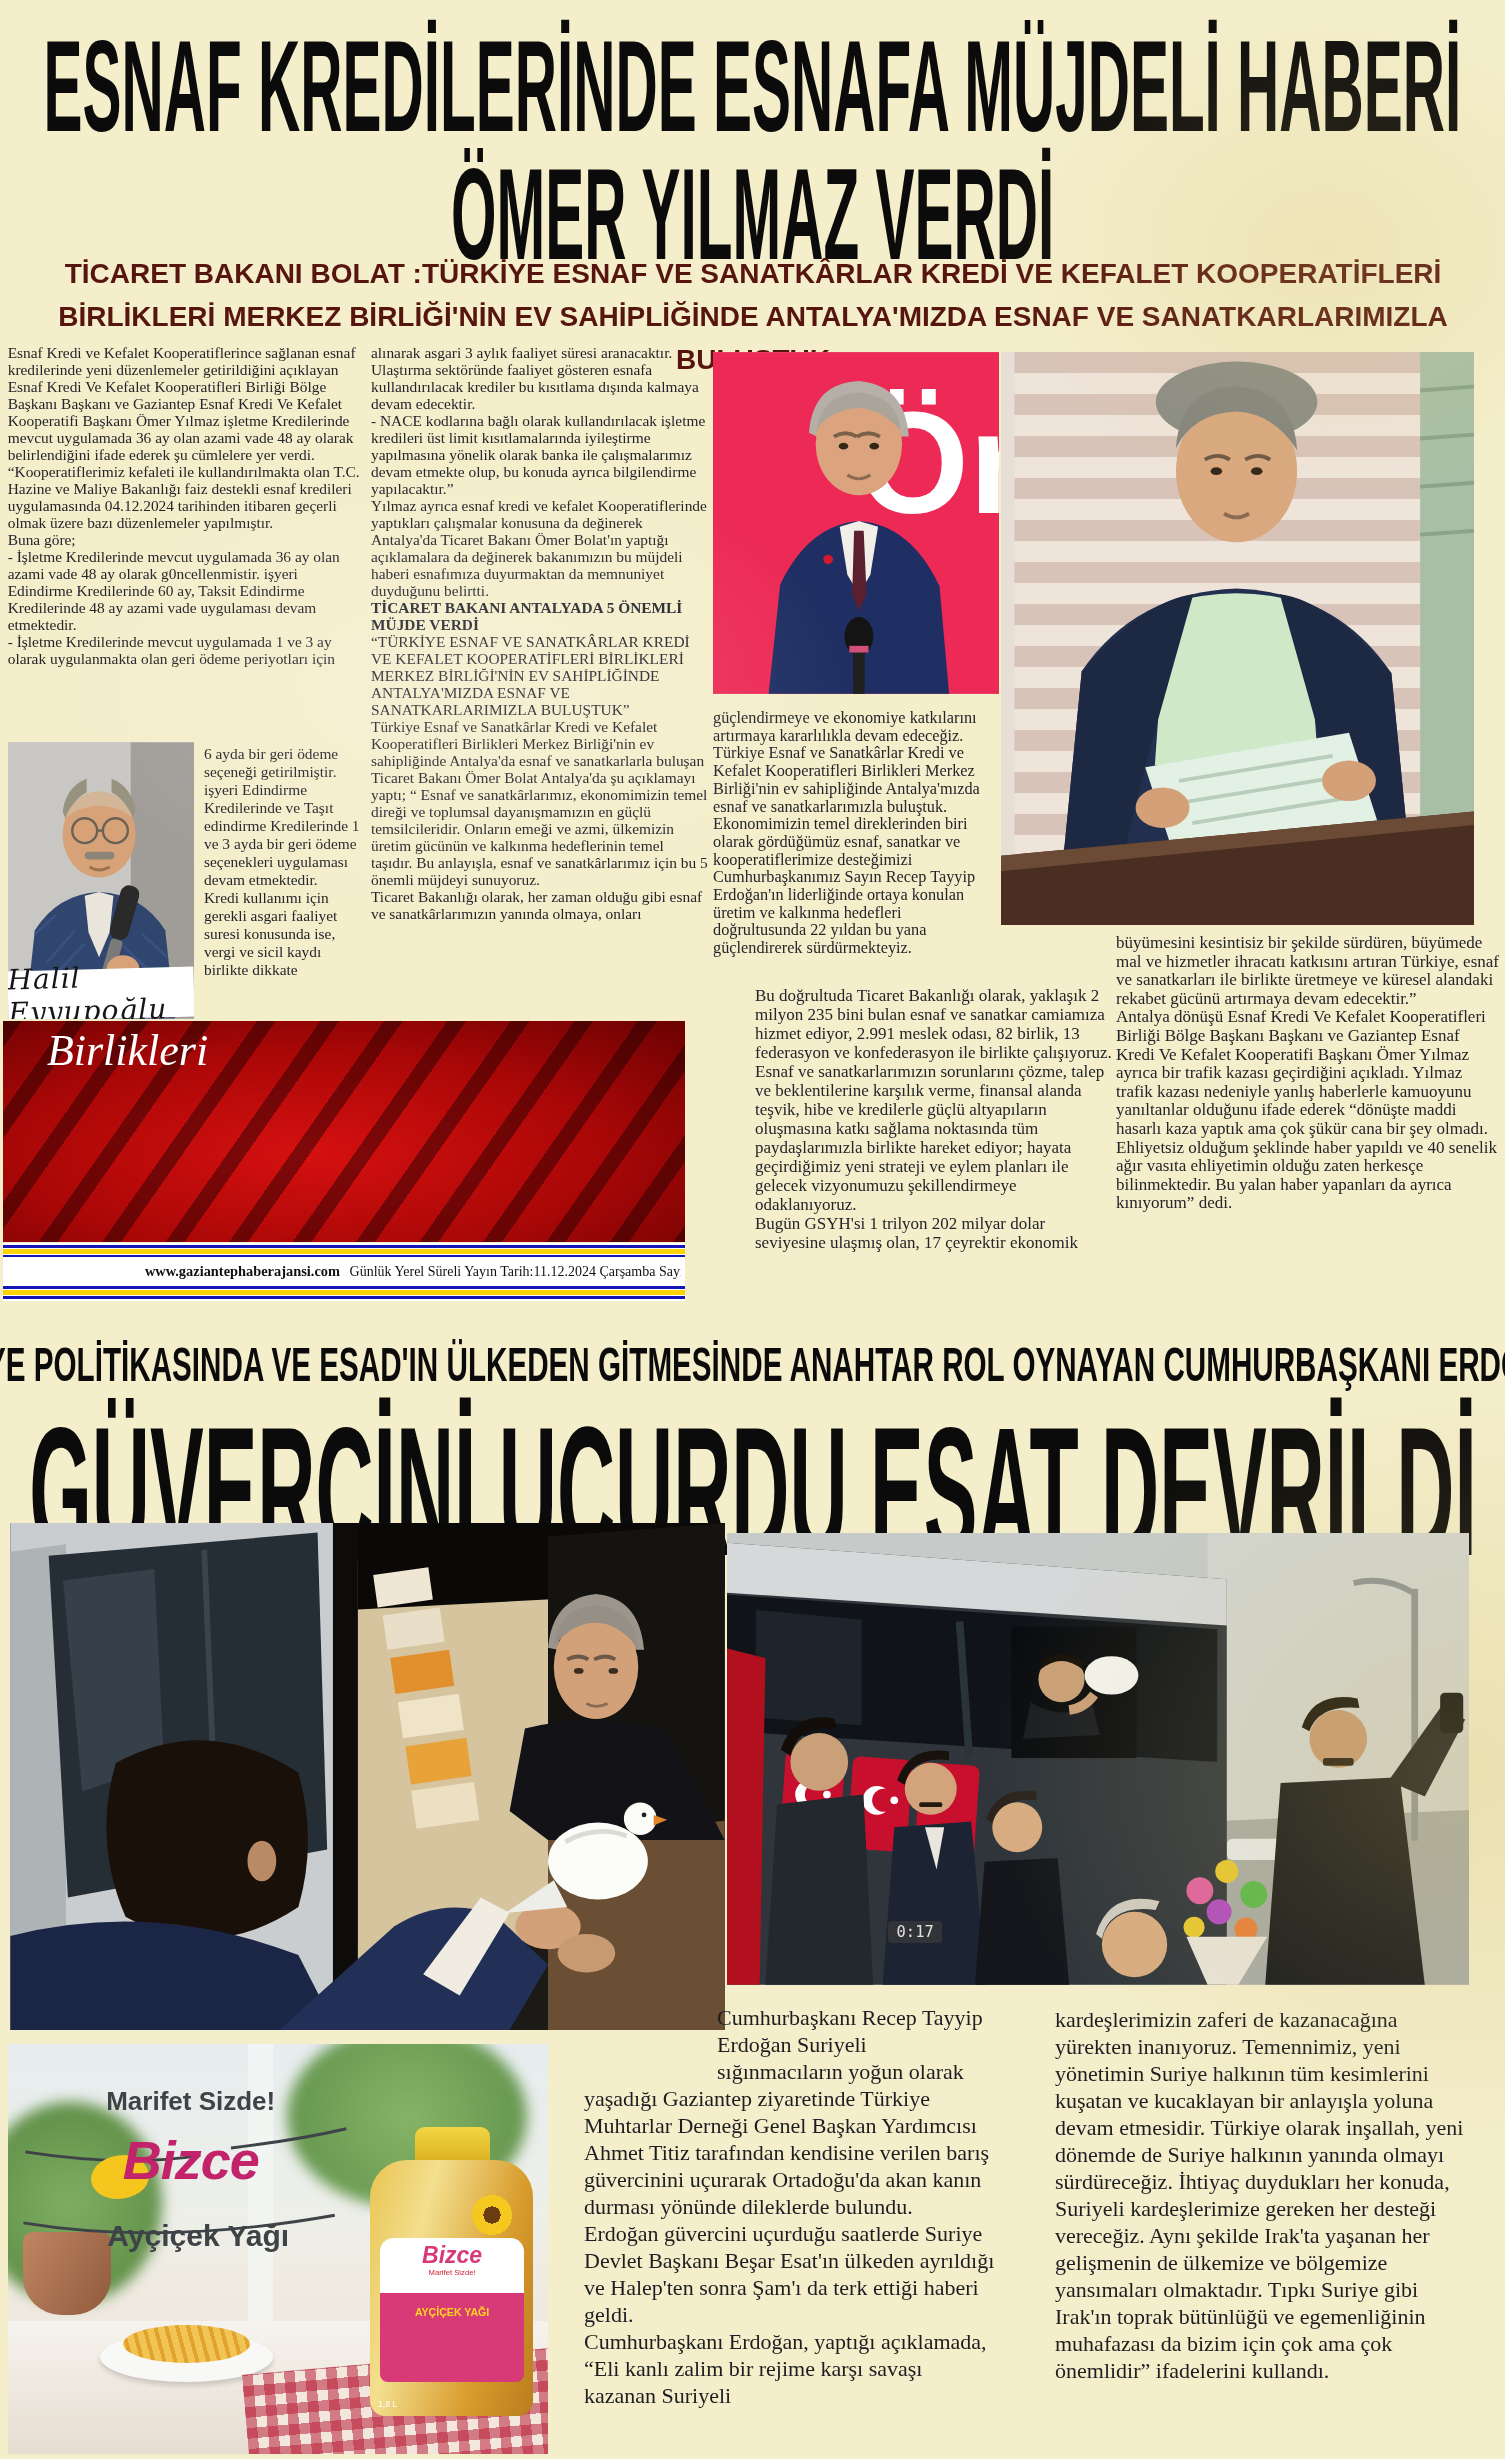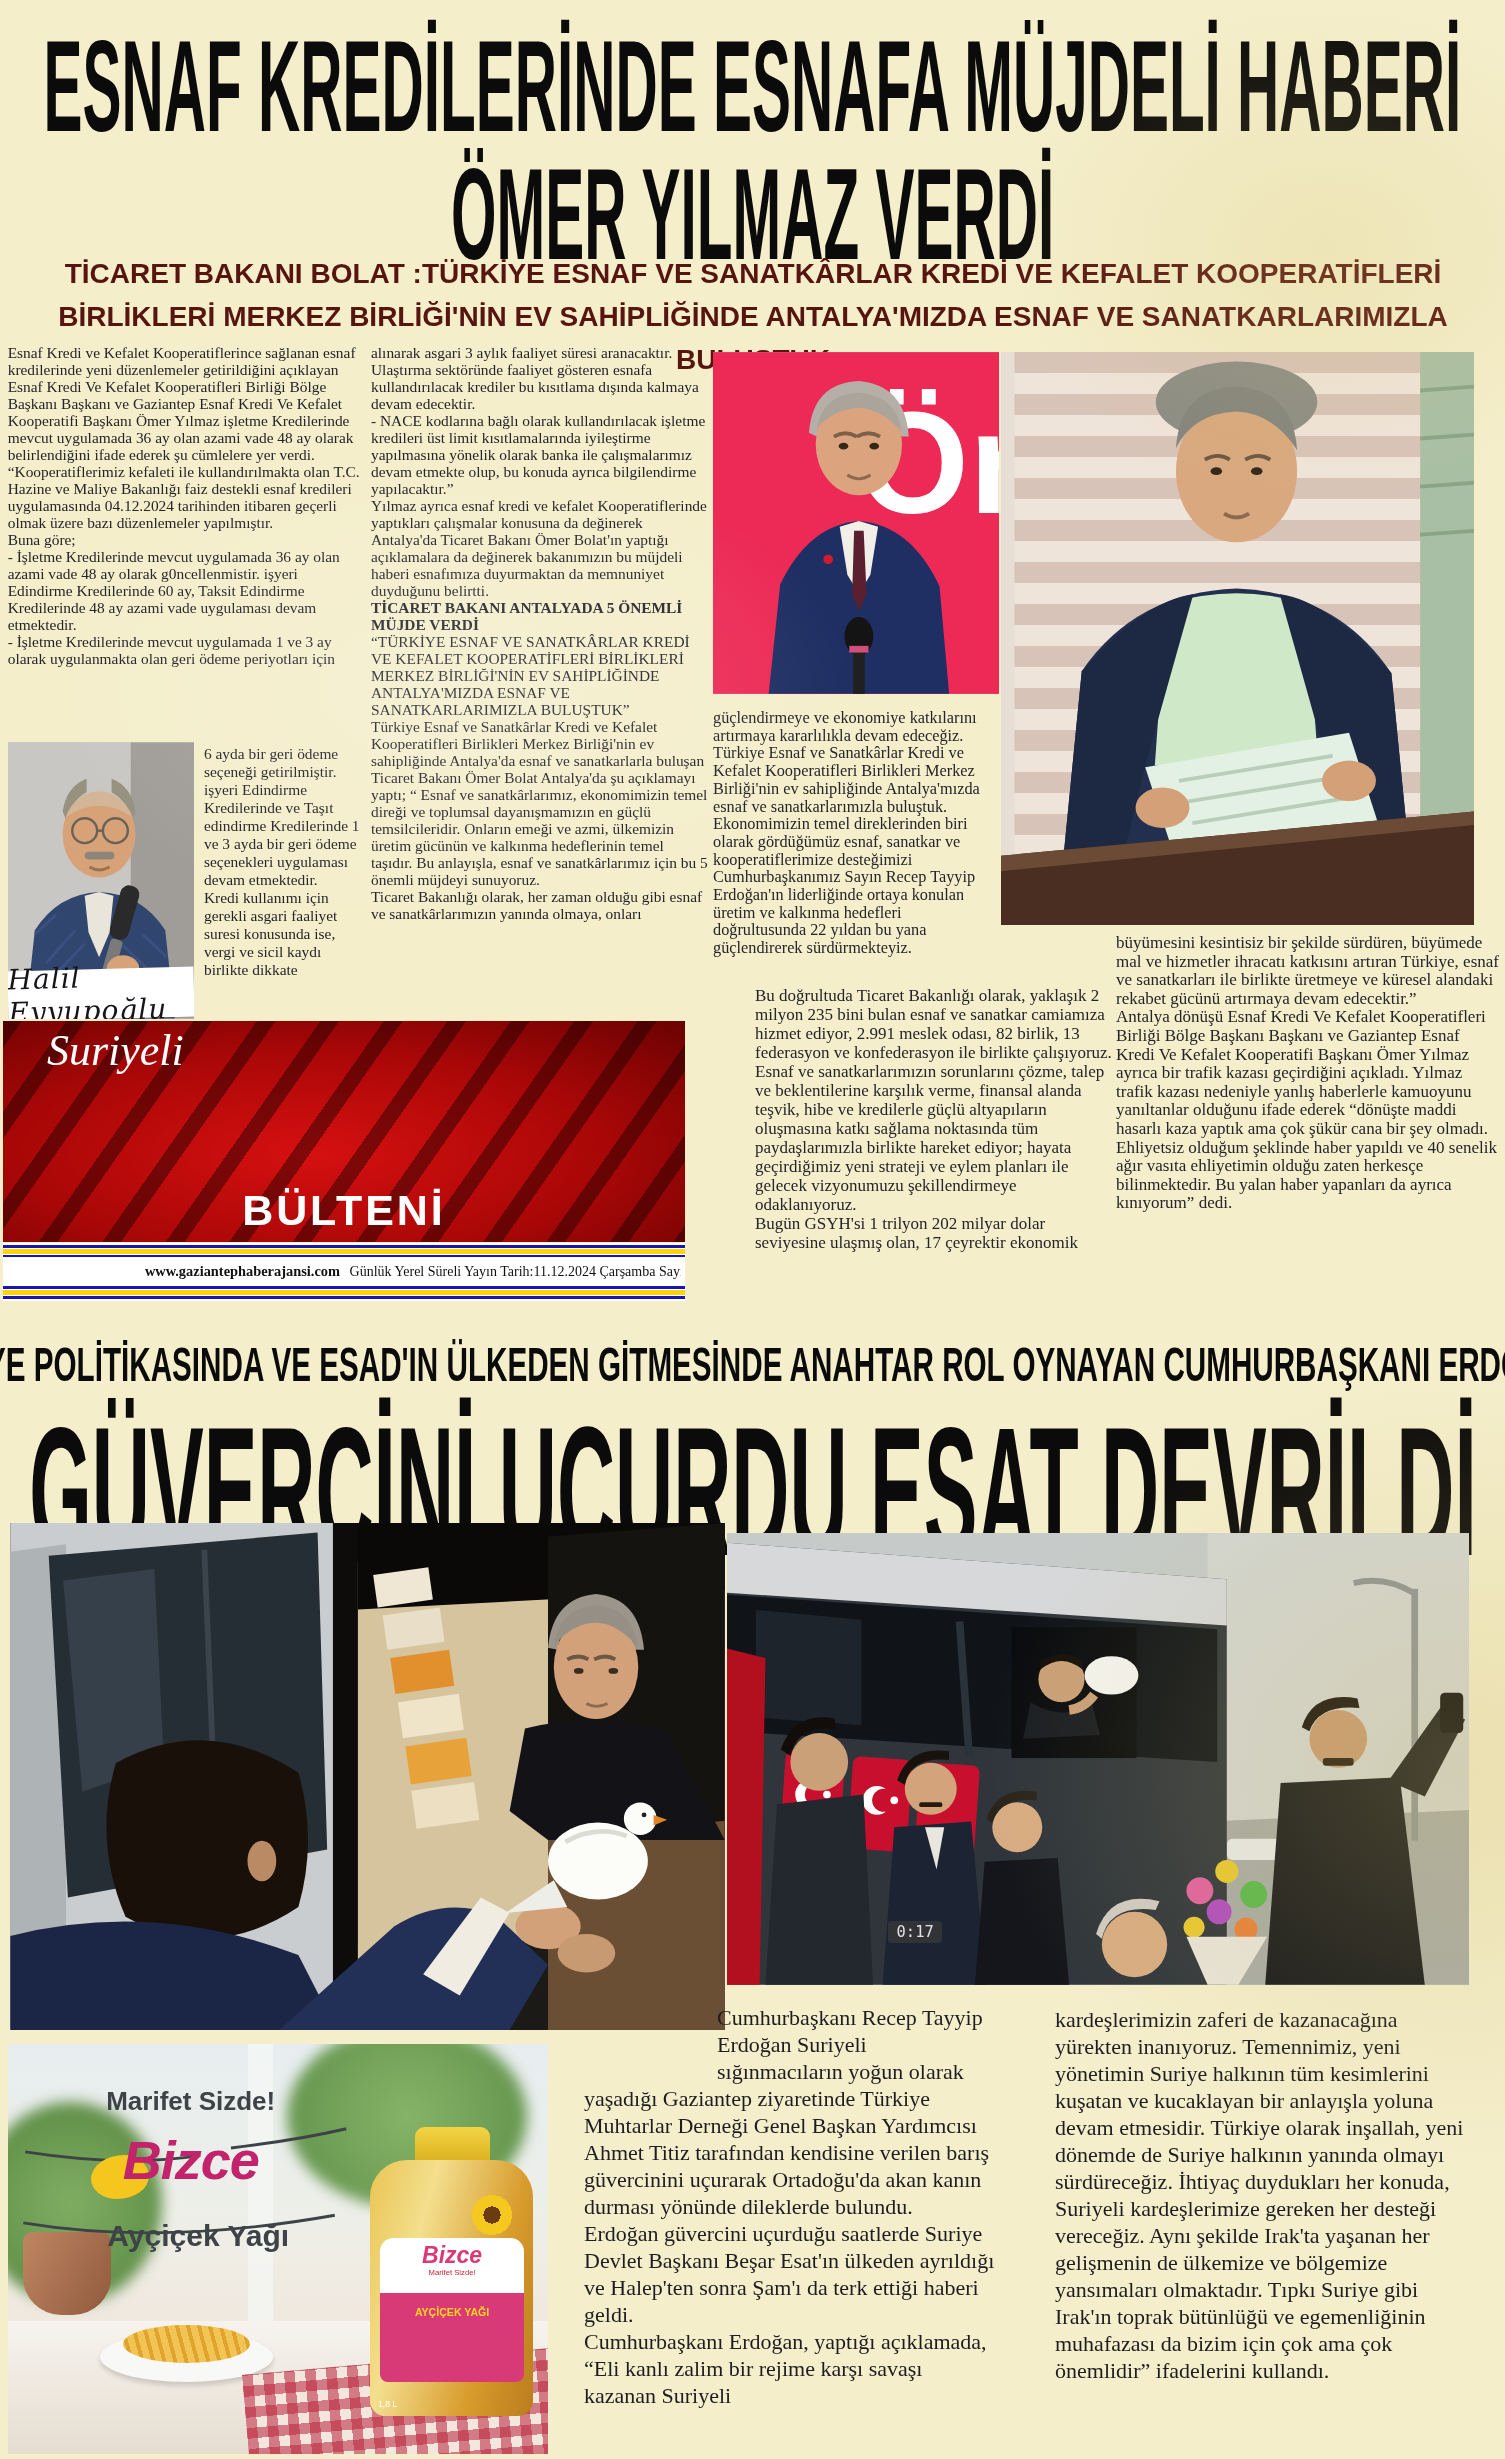--- a/index.html
+++ b/index.html
@@ -192,22 +192,21 @@
       <ellipse cx="362" cy="446" rx="28" ry="21" fill="#d3a078"></ellipse>
       <path d="M0,524 L492,478 L492,596 L0,596 Z" fill="#4a2e21"></path>
       <path d="M0,524 L492,478 L492,492 L0,540 Z" fill="#6b4a36"></path>
     </svg>
   </div>
 
   <div class="abs col flow" style="left:1116px;top:934px;width:383px;height:300px;font-size:17px;line-height:18.6px;">büyümesini kesintisiz bir şekilde sürdüren, büyümede mal ve hizmetler ihracatı katkısını artıran Türkiye, esnaf ve sanatkarları ile birlikte üretmeye ve küresel alandaki rekabet gücünü artırmaya devam edecektir.”
 Antalya dönüşü Esnaf Kredi Ve Kefalet Kooperatifleri Birliği Bölge Başkanı Başkanı ve Gaziantep Esnaf Kredi Ve Kefalet Kooperatifi Başkanı Ömer Yılmaz ayrıca bir trafik kazası geçirdiğini açıkladı. Yılmaz trafik kazası nedeniyle yanlış haberlerle kamuoyunu yanıltanlar olduğunu ifade ederek “dönüşte maddi hasarlı kaza yaptık ama çok şükür cana bir şey olmadı. Ehliyetsiz olduğum şeklinde haber yapıldı ve 40 senelik ağır vasıta ehliyetimin olduğu zaten herkesçe bilinmektedir. Bu yalan haber yapanları da ayrıca kınıyorum” dedi.</div>
 
   <div class="abs banner" style="left:2.9px;top:1021px;width:682px;height:221px;">
-    <div class="mast-city">Suriyeli</div>
-    <div class="mast-sub">BÜLTENİ</div>
+    <div class="mast-city">Birlikleri</div>
   </div>
   <div class="abs strip" style="left:2.9px;top:1243px;width:682px;height:58px;">
     <div class="bar" style="top:1.9px;"></div>
     <div class="striptext">
       <span class="site">www.gaziantephaberajansi.com</span>
       <span>Günlük Yerel Süreli Yayın Tarih:11.12.2024 Çarşamba Sayı: 2617 e gazete</span>
     </div>
     <div class="bar" style="top:43px;"></div>
   </div>
 

